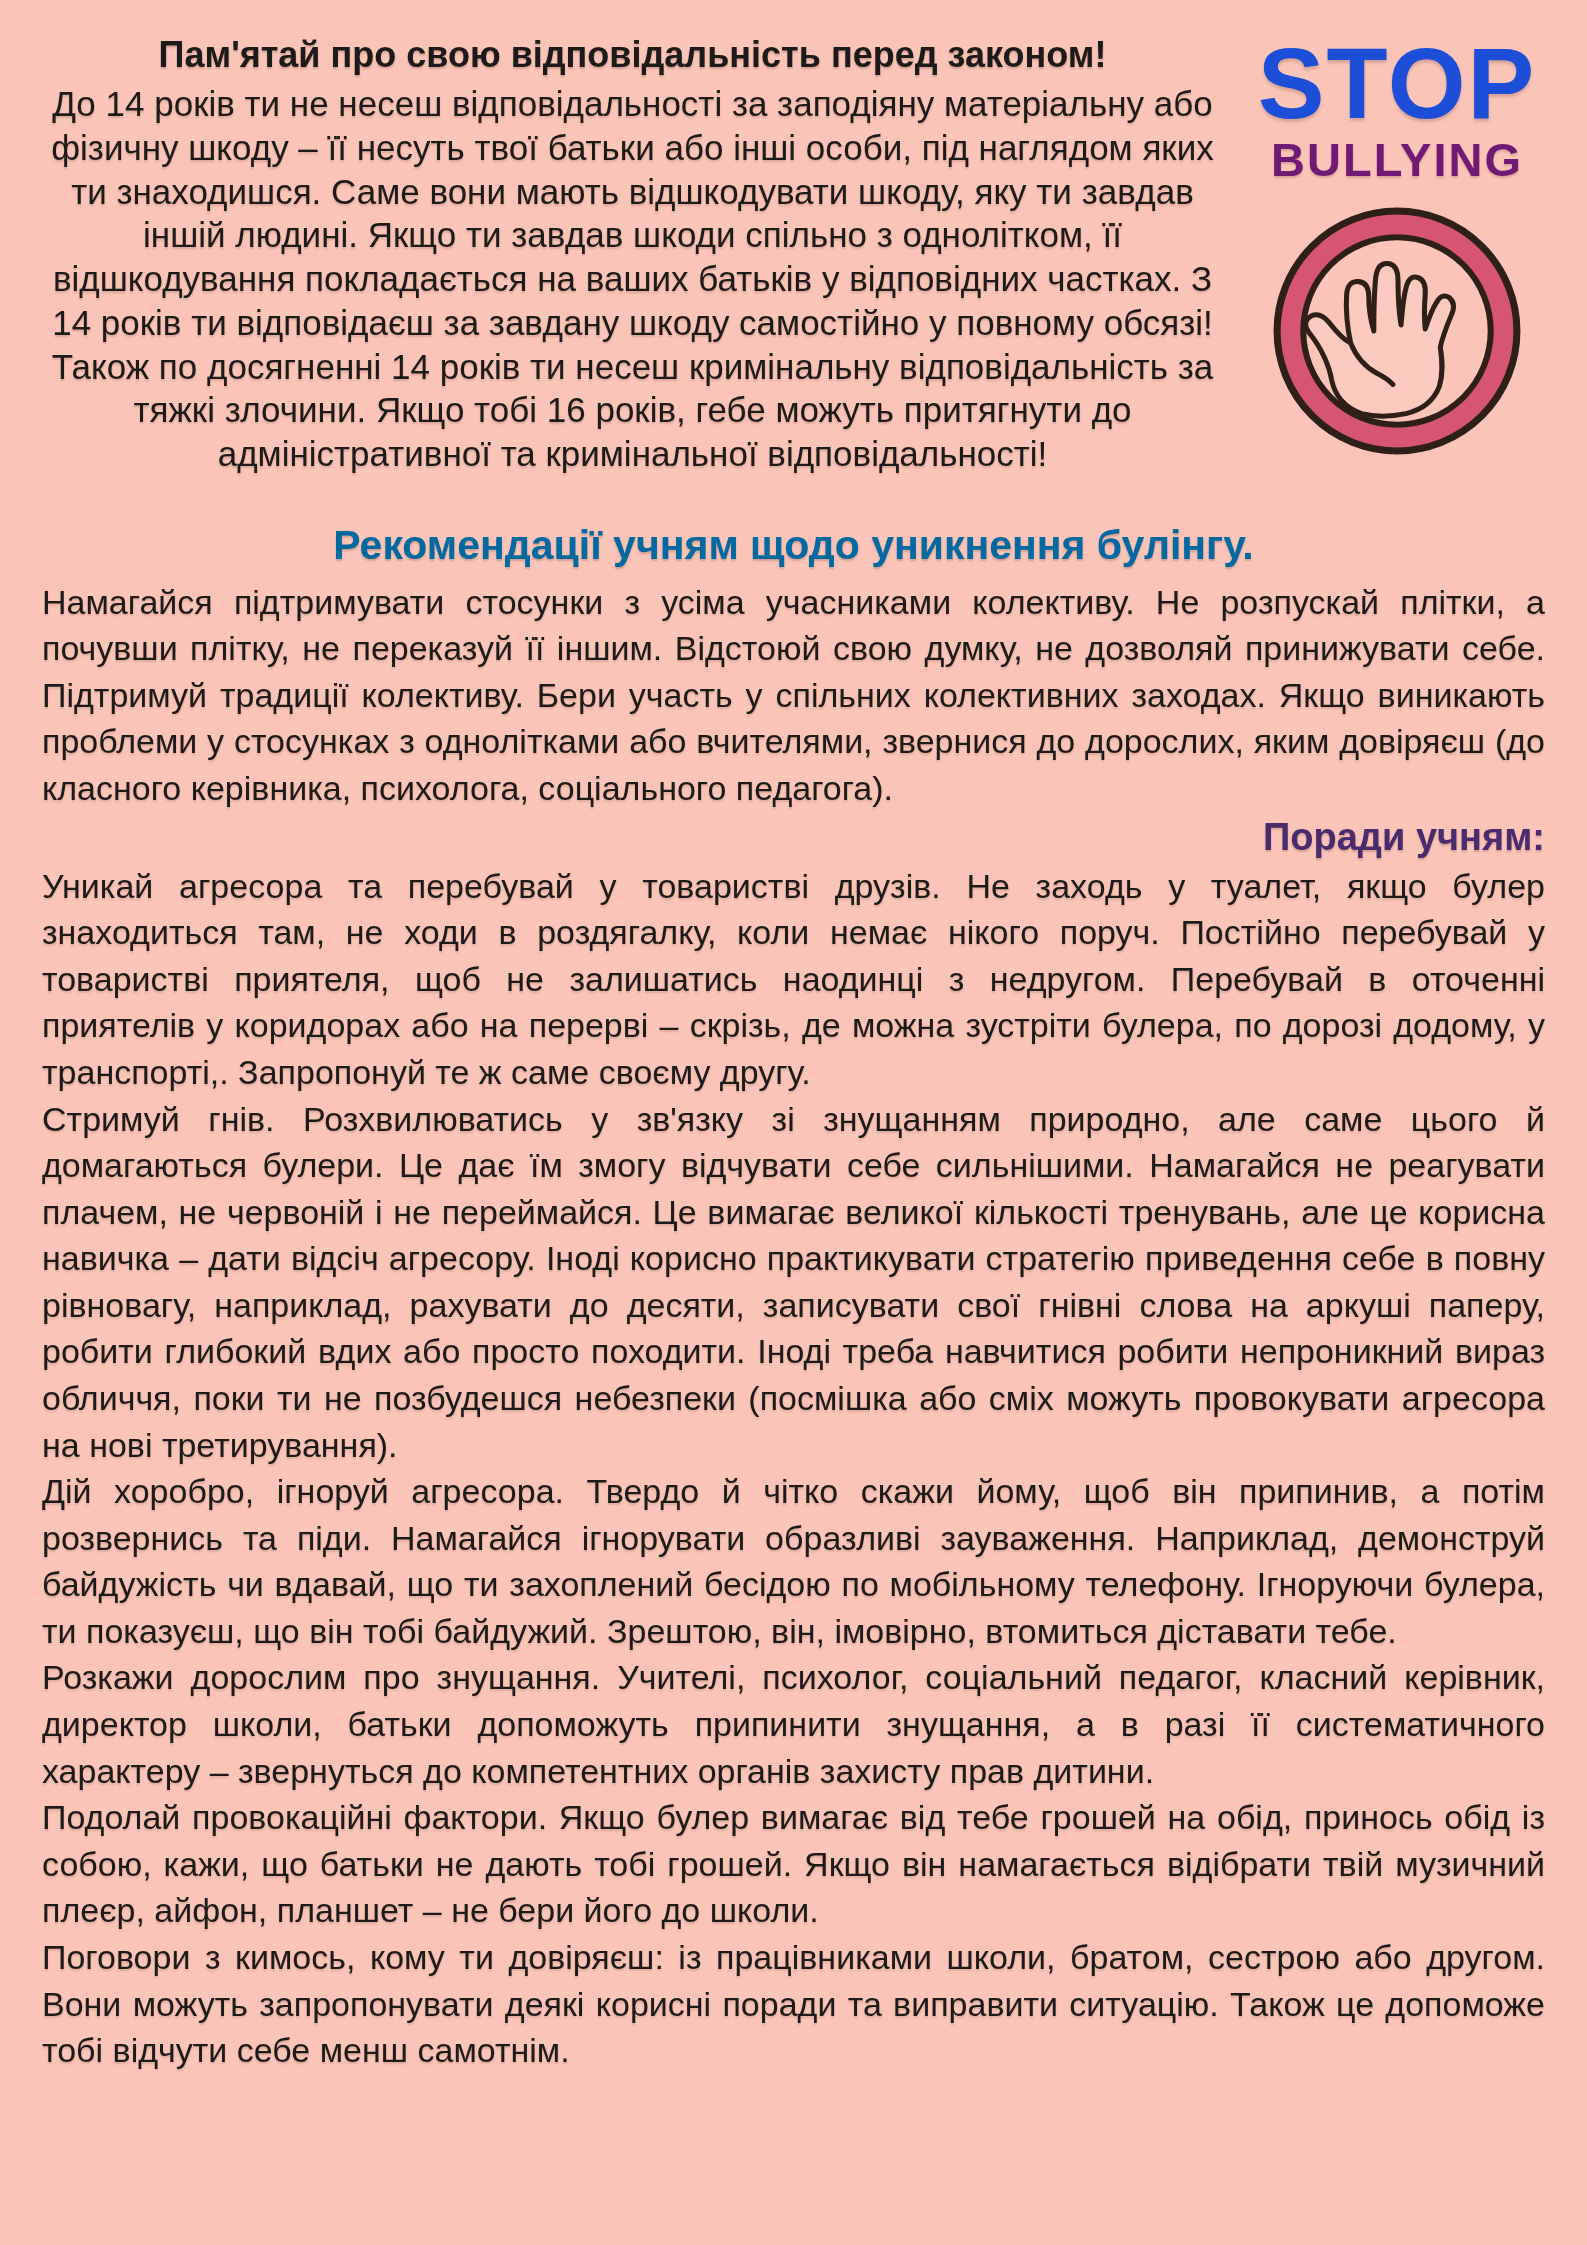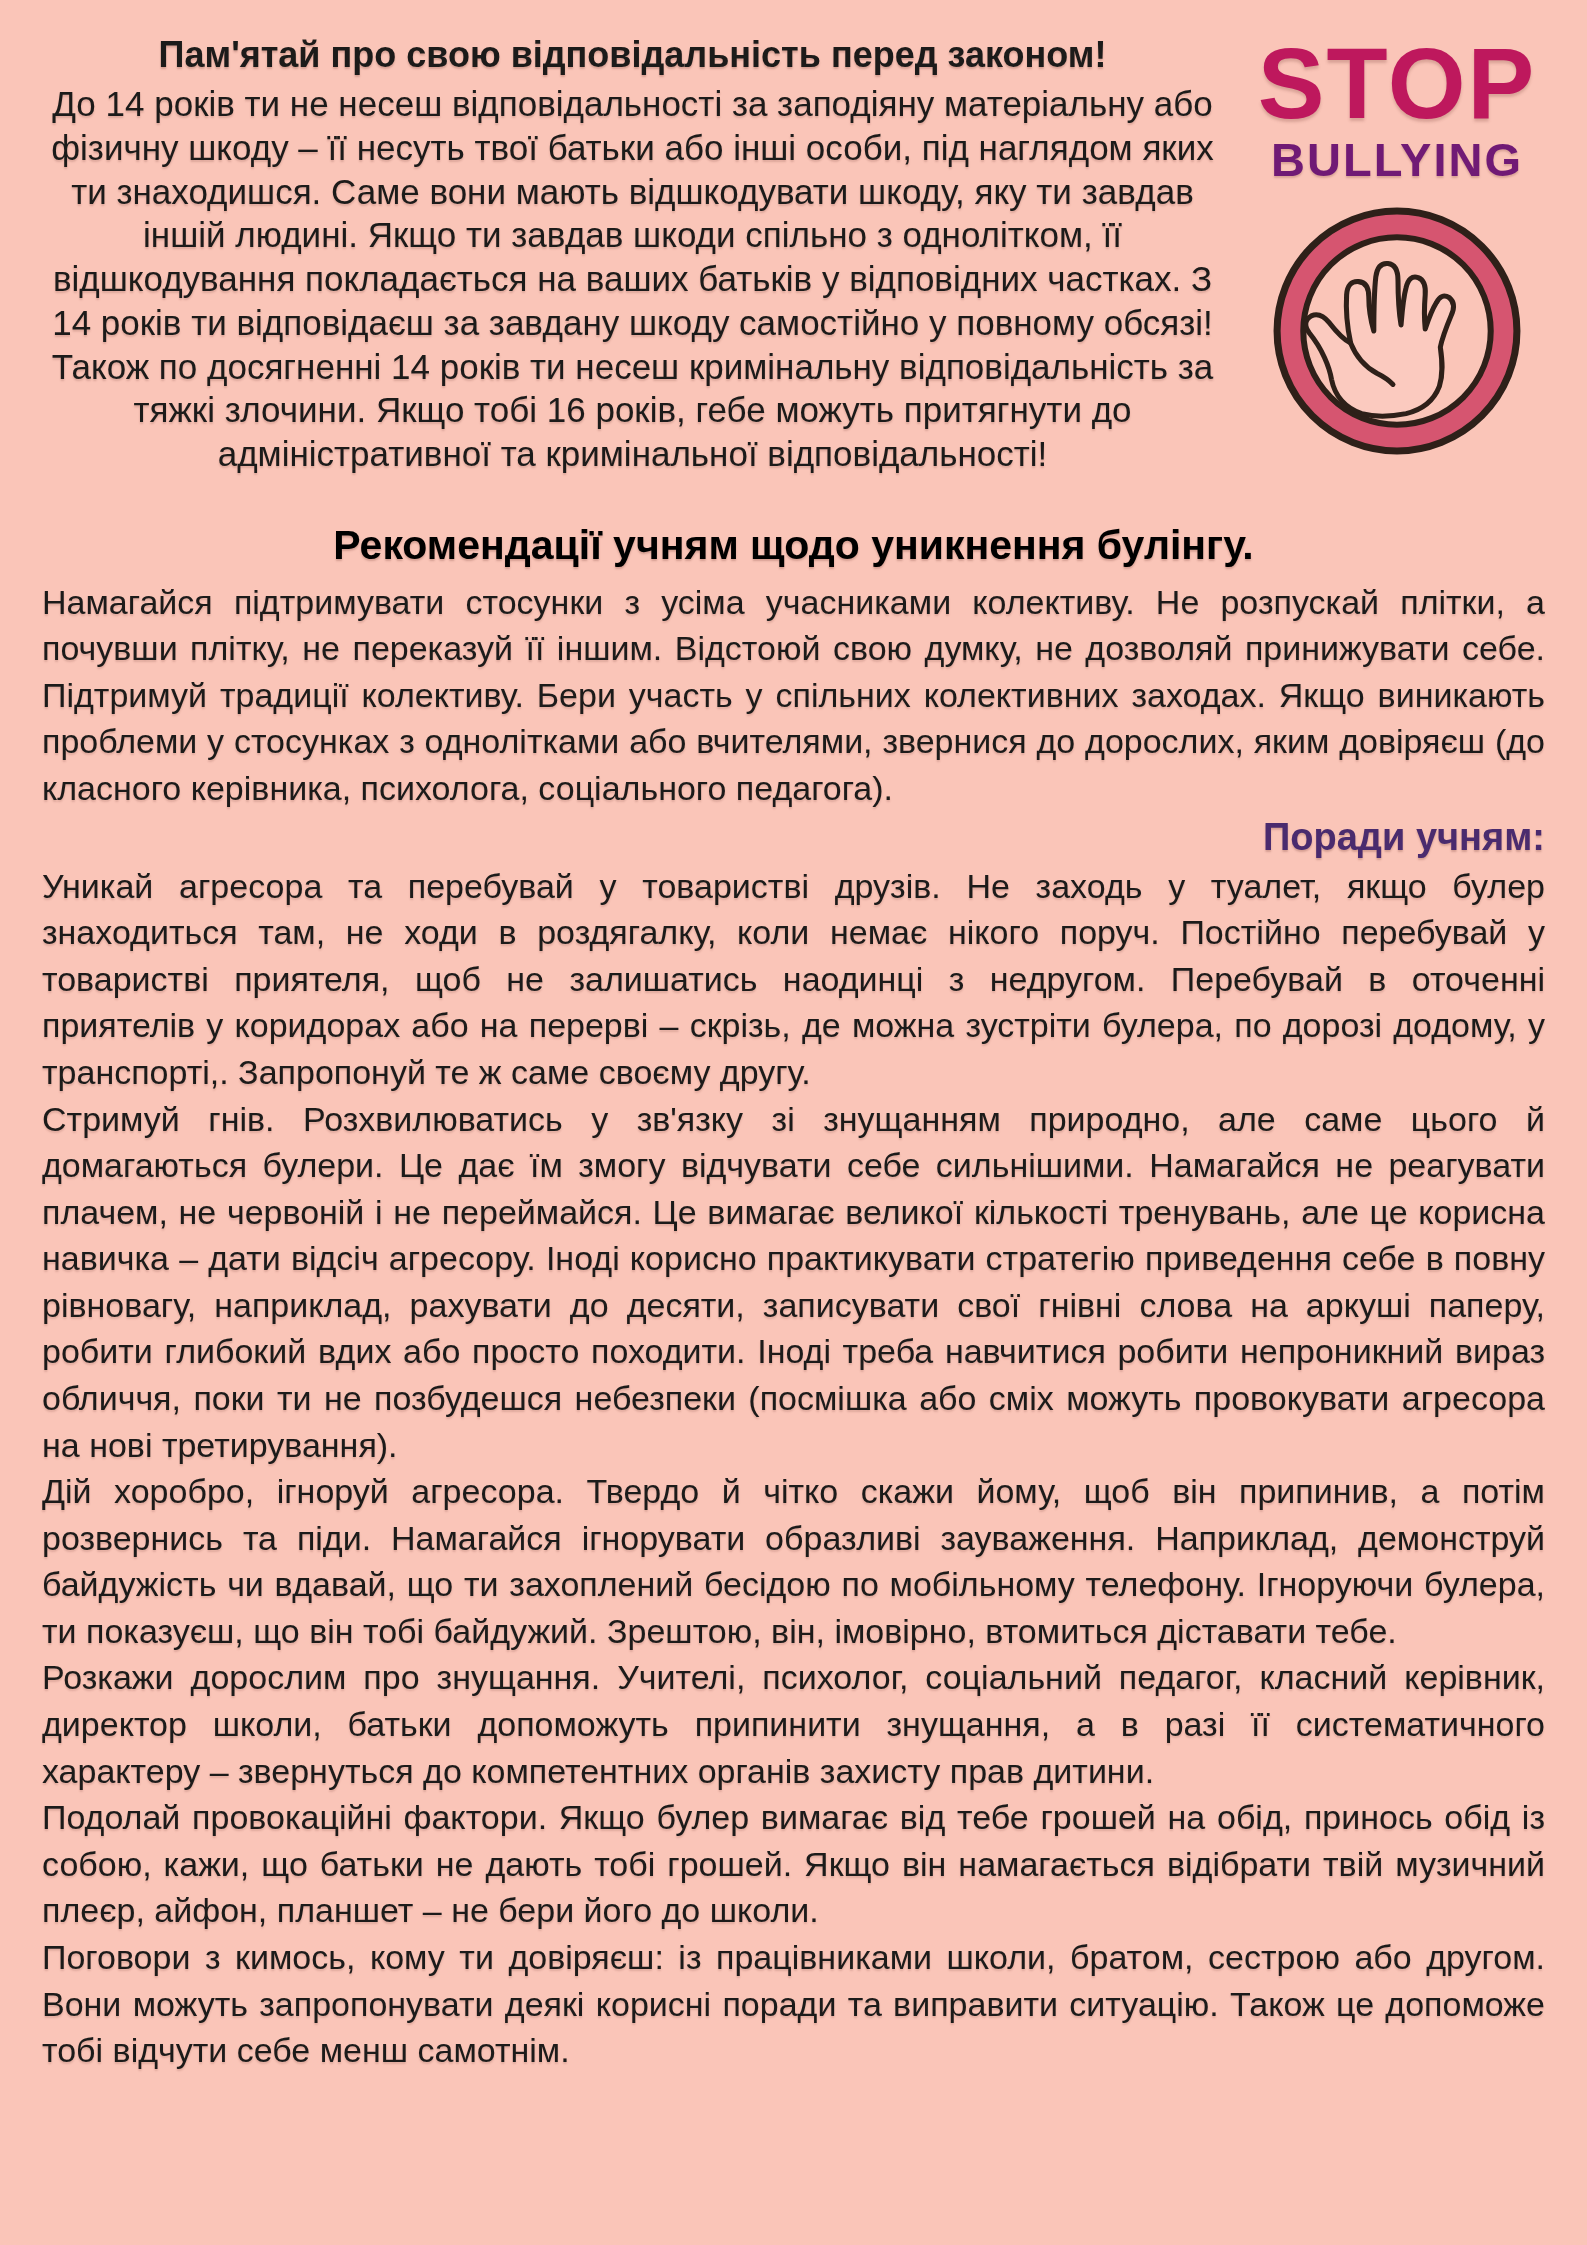--- a/index.html
+++ b/index.html
@@ -17,32 +17,32 @@
     font-size:36px;font-weight:bold;margin:8px 0 6px 0;
     text-shadow:0 2px 2px rgba(120,60,50,.28);
   }
   .legal-body{
     font-size:35px;line-height:1.25;margin:0;
     text-shadow:0 2px 2px rgba(120,60,50,.22);
   }
   .logo{flex:1;text-align:center;padding-top:10px;}
   .logo-line1{
     font-size:100px;font-weight:800;line-height:.95;
-    color:#be185d;letter-spacing:2px;
+    color:#1d4ed8;letter-spacing:2px;
     text-shadow:0 3px 3px rgba(120,60,50,.25);
   }
   .logo-line2{
     font-size:47px;font-weight:800;line-height:1.05;
     color:#701a75;letter-spacing:2px;margin-top:4px;
     text-shadow:0 2px 2px rgba(120,60,50,.25);
   }
   .logo-badge{margin-top:16px;}
   .main{padding:0 42px;}
   .rec-title{
-    text-align:center;color:#000000;font-weight:bold;
+    text-align:center;color:#0369a1;font-weight:bold;
     font-size:41px;margin:46px 0 10px 0;
     text-shadow:0 2px 2px rgba(120,60,50,.28);
   }
   .tips-title{
     text-align:right;color:#4a2b6e;font-weight:bold;
     font-size:38px;margin:4px 0 4px 0;
     text-shadow:0 2px 2px rgba(120,60,50,.28);
   }
   .body-p{
     font-size:34px;line-height:1.37;margin:0;

